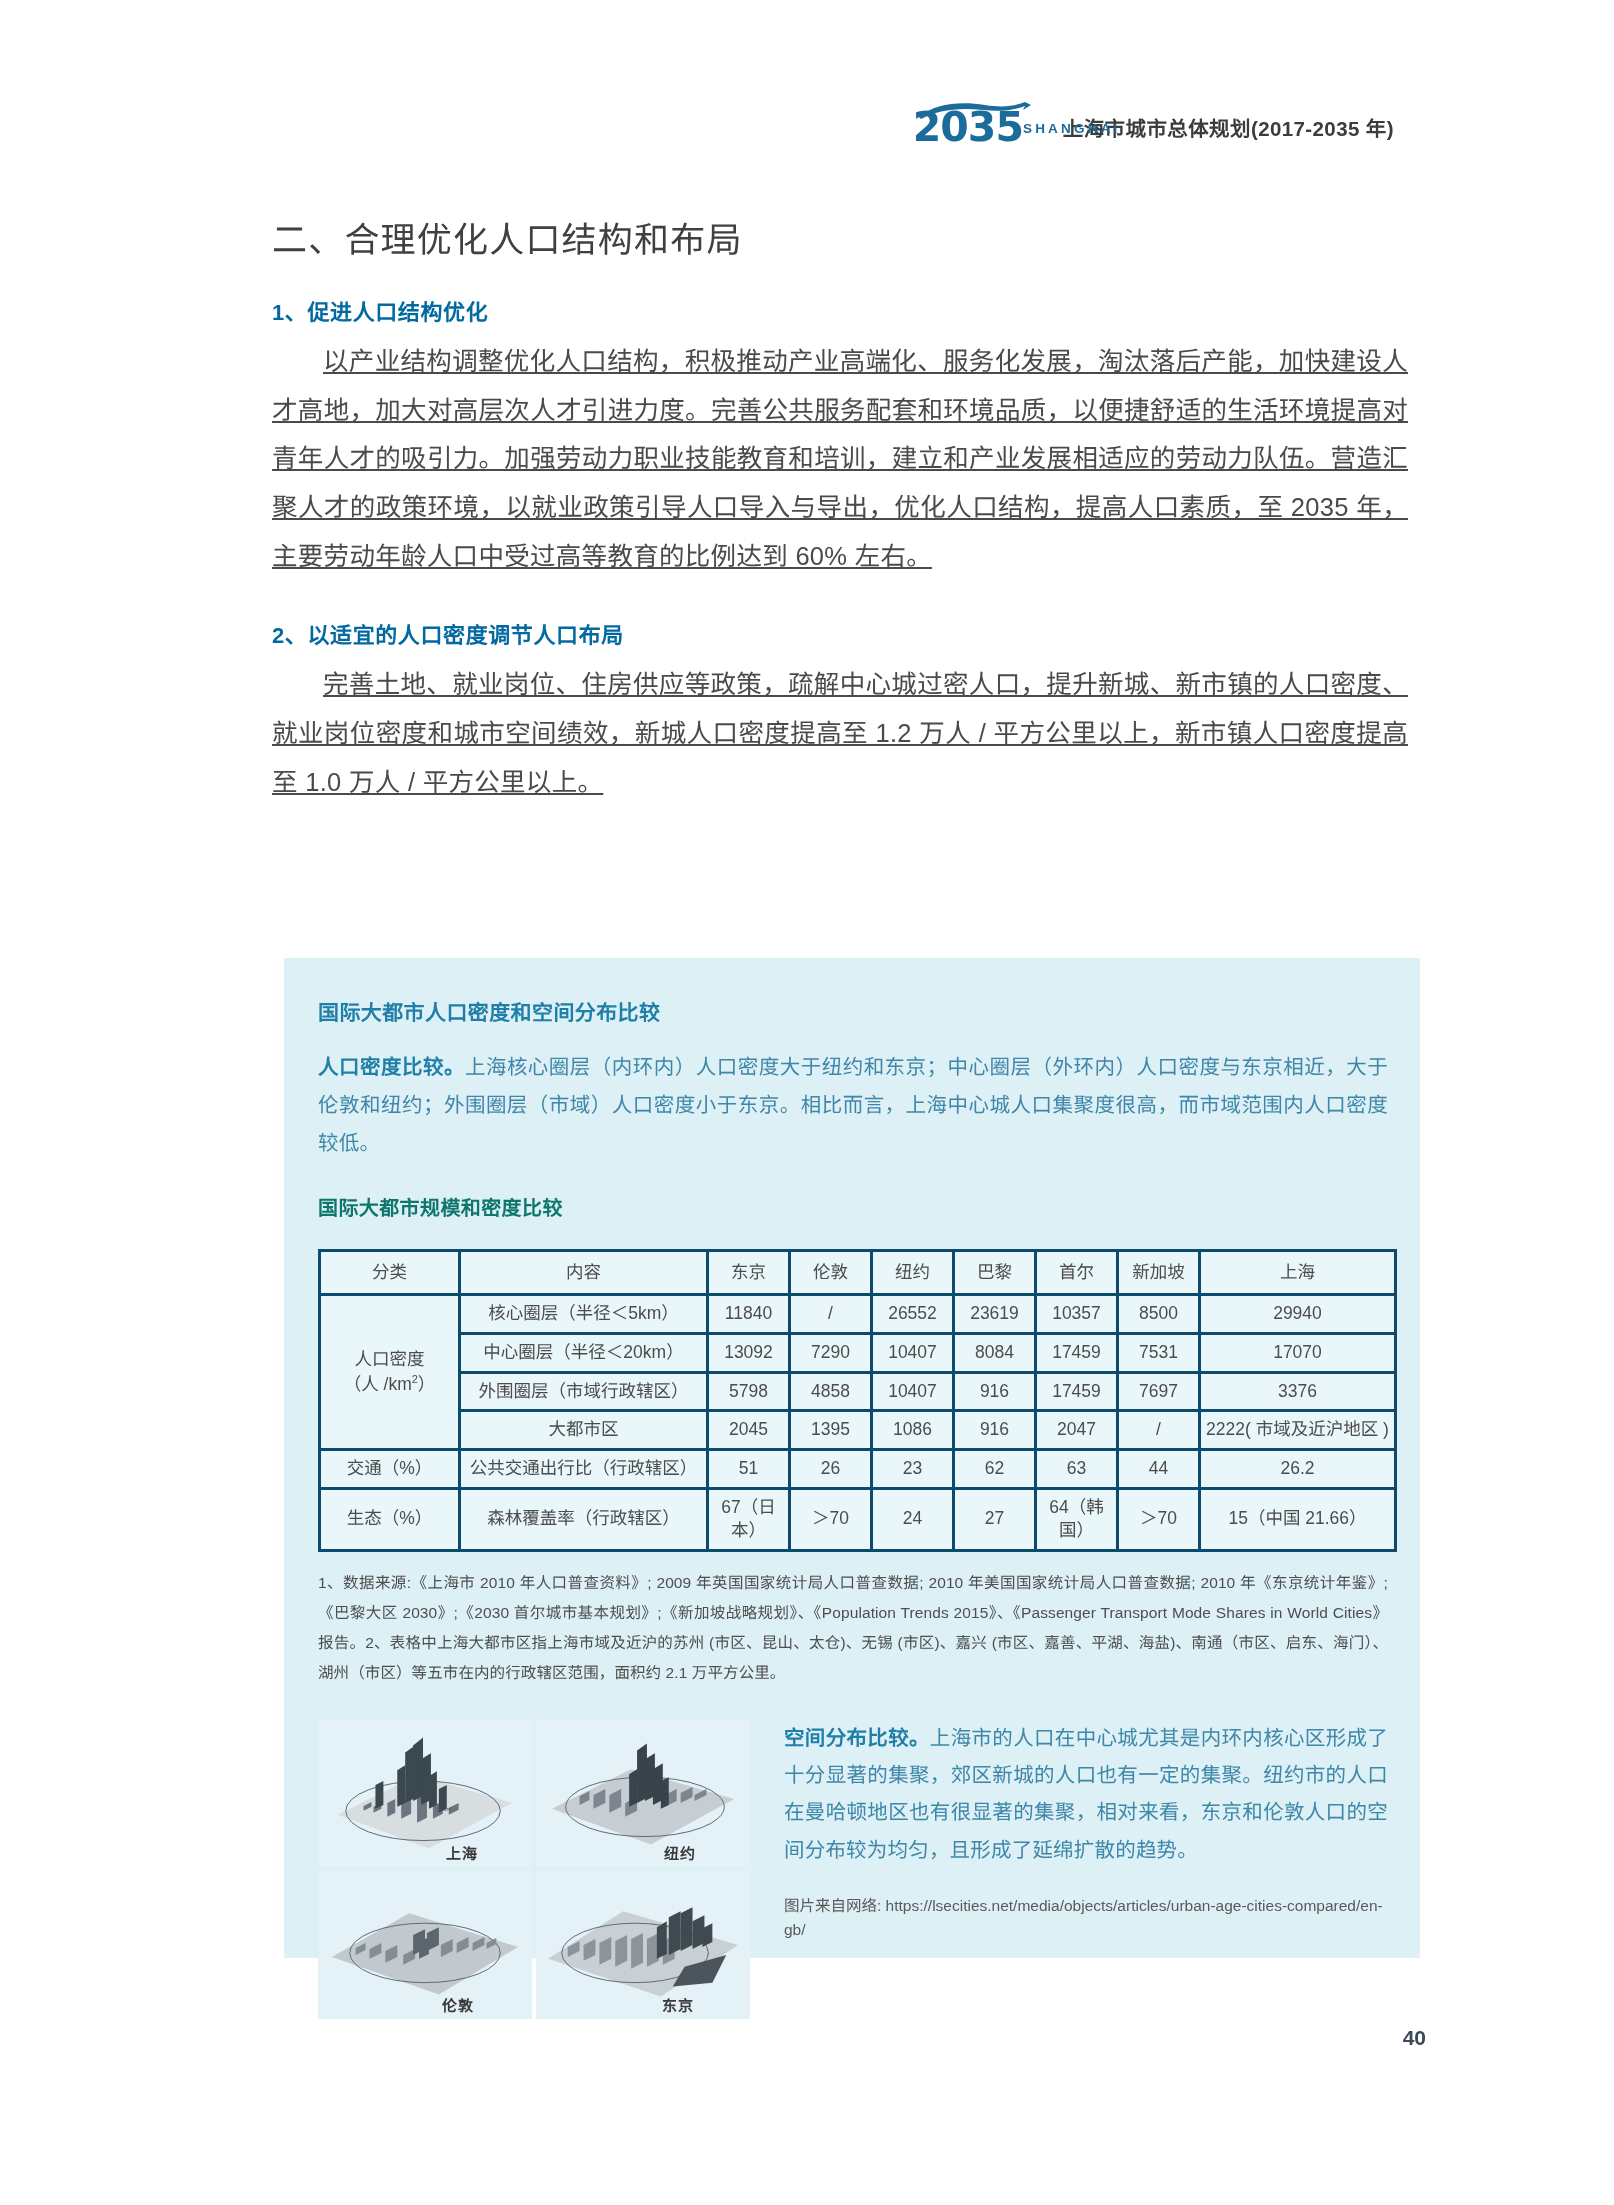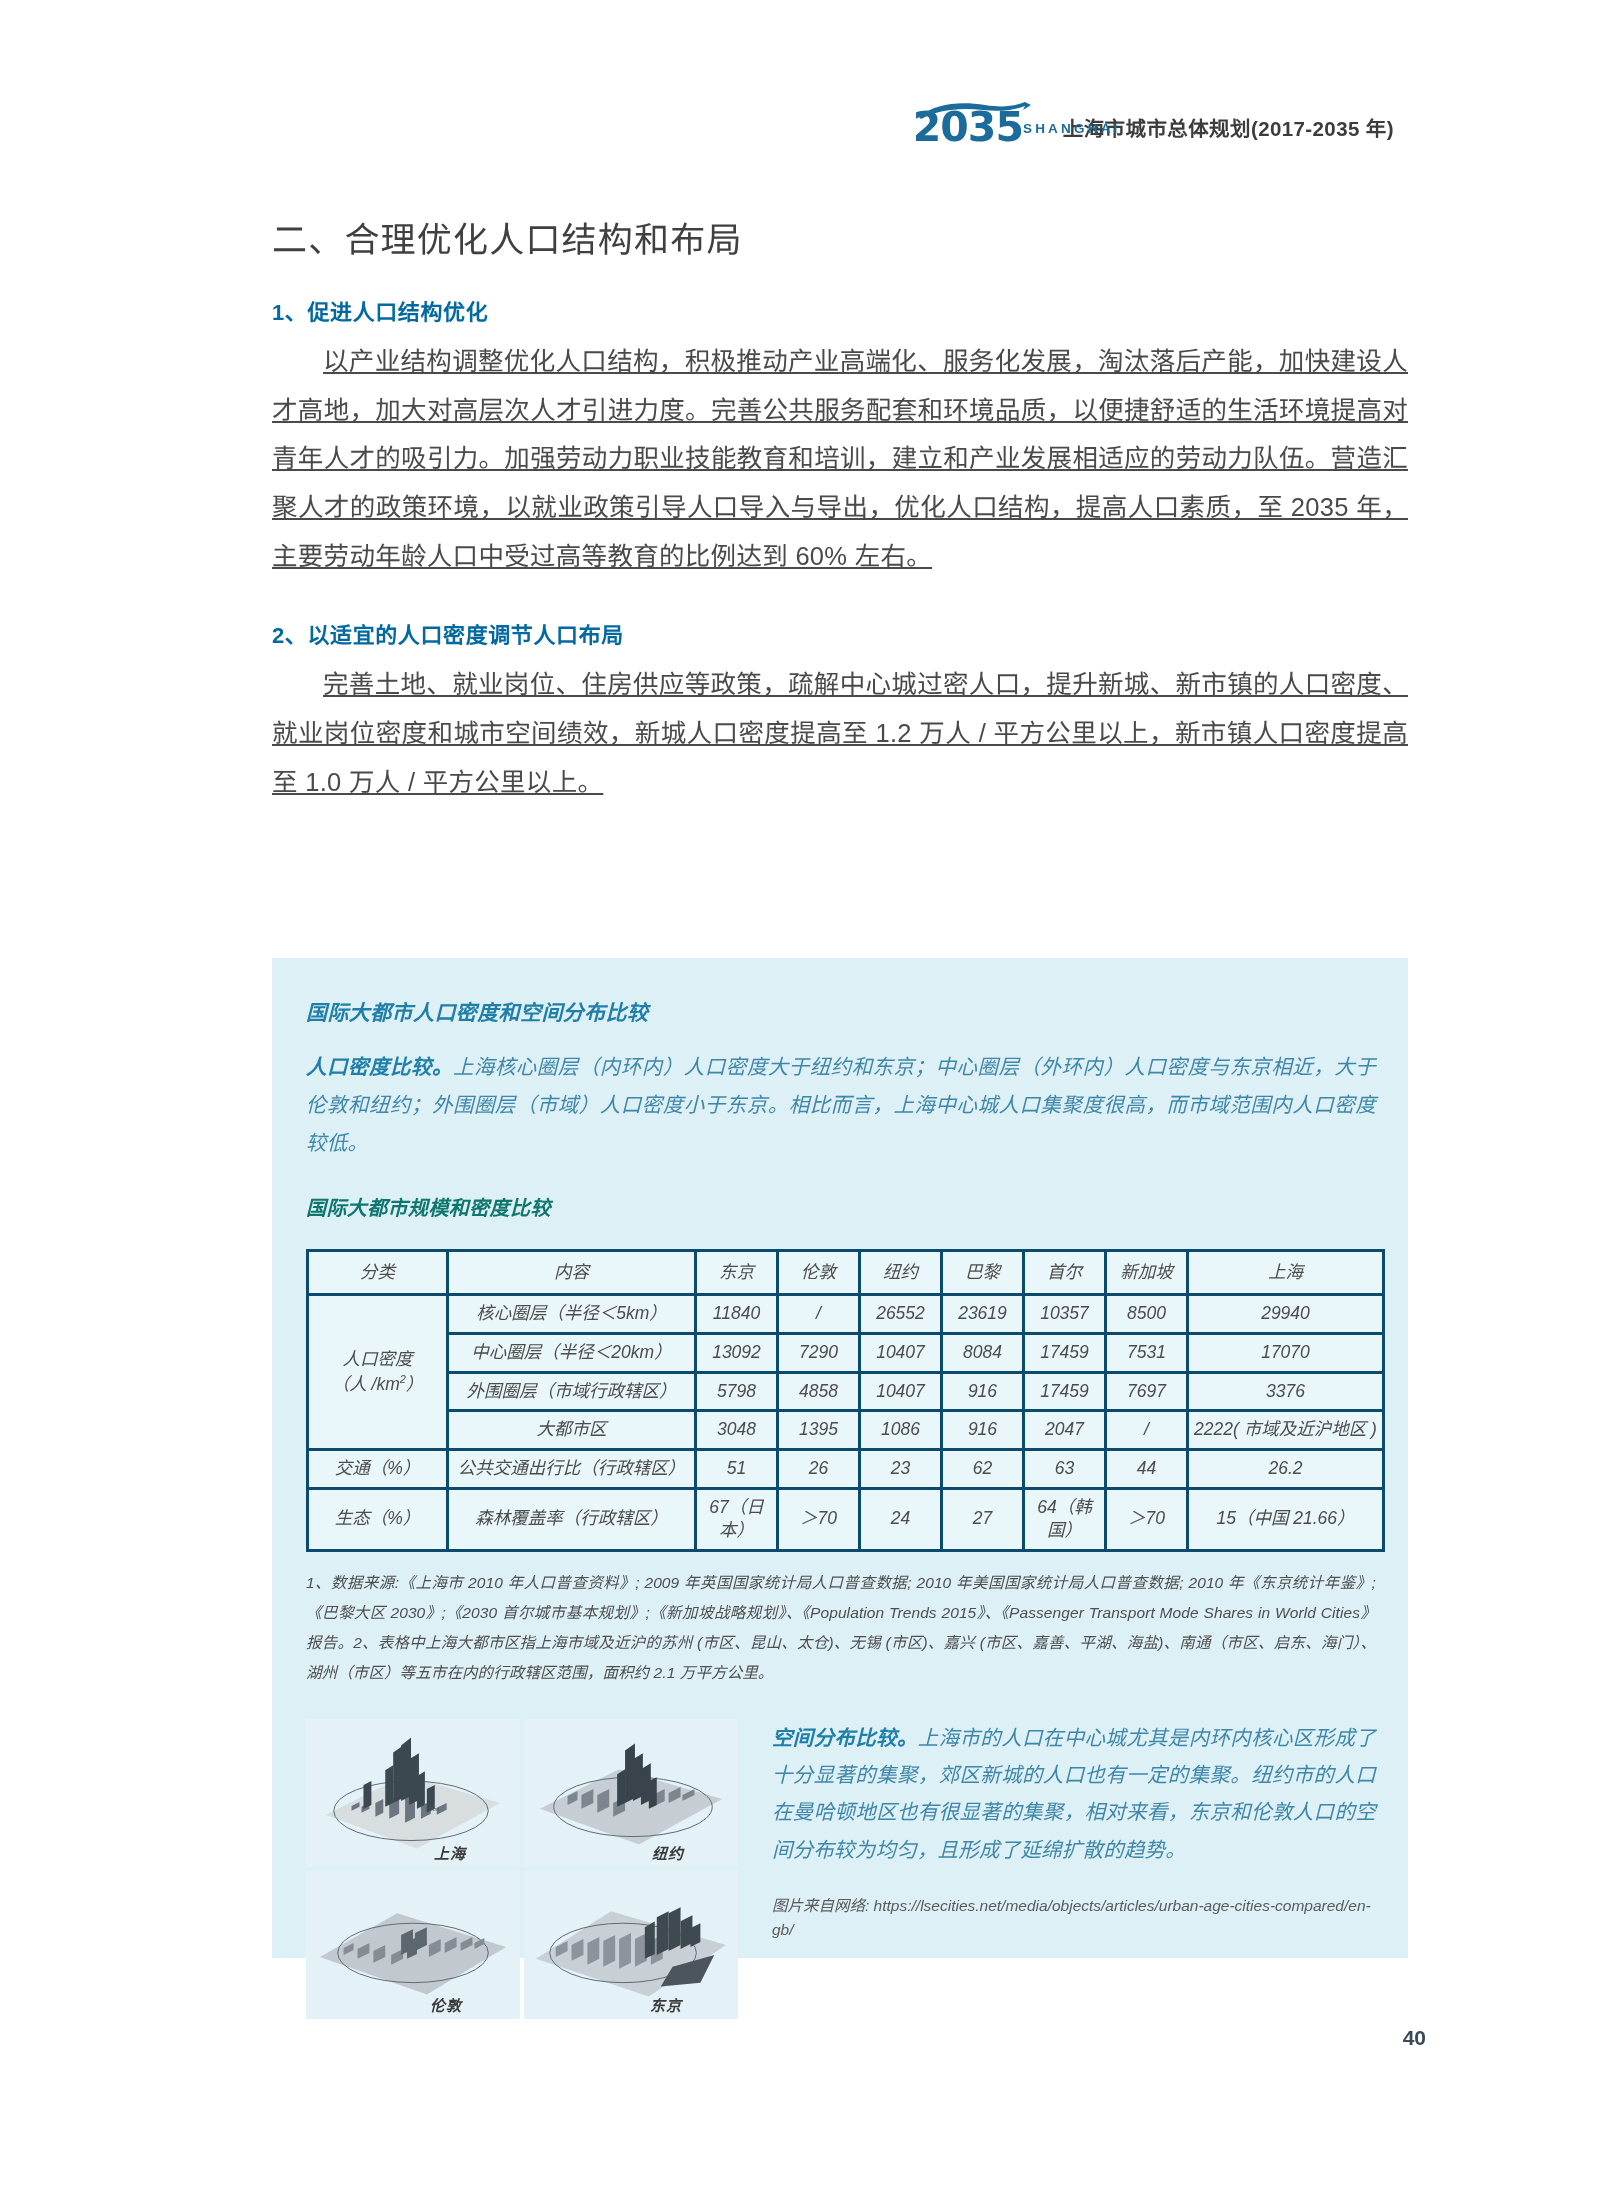--- a/index.html
+++ b/index.html
@@ -98,27 +98,26 @@
     text-indent: 2em;
     text-align: justify;
     letter-spacing: 0.3px;
     text-decoration: underline;
   }
   .gap-1 { height: 40px; }
 
   
   .infobox {
     position: absolute;
-    left: 272px;
+    left: 284px;
     top: 958px;
     width: 1136px;
     height: 1000px;
     background: #ddf0f6;
     padding: 38px 32px 0 34px;
-    font-style: italic;
   }
   .box-title {
     font-size: 21px;
     font-weight: bold;
     color: #1f7fa8;
     letter-spacing: 0.4px;
     margin-bottom: 22px;
   }
   .box-para {
     font-size: 20.5px;
@@ -328,21 +327,21 @@
           <td>5798</td>
           <td>4858</td>
           <td>10407</td>
           <td>916</td>
           <td>17459</td>
           <td>7697</td>
           <td>3376</td>
         </tr>
         <tr>
           <td class="cell-item">大都市区</td>
-          <td>3048</td>
+          <td>2045</td>
           <td>1395</td>
           <td>1086</td>
           <td>916</td>
           <td>2047</td>
           <td>/</td>
           <td>2222( 市域及近沪地区 )</td>
         </tr>
         <tr>
           <td>交通（%）</td>
           <td class="cell-item">公共交通出行比（行政辖区）</td>

